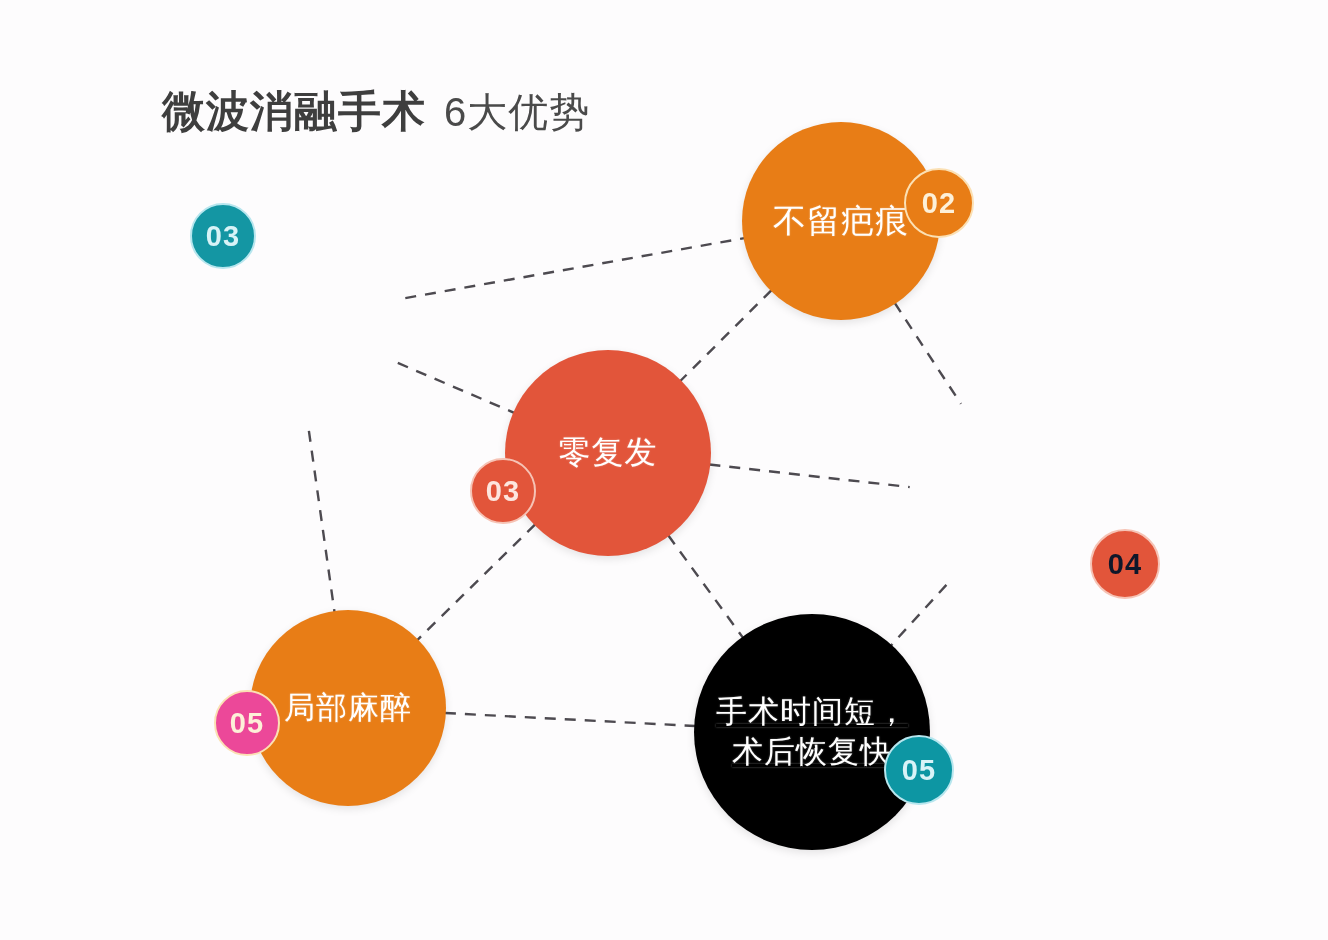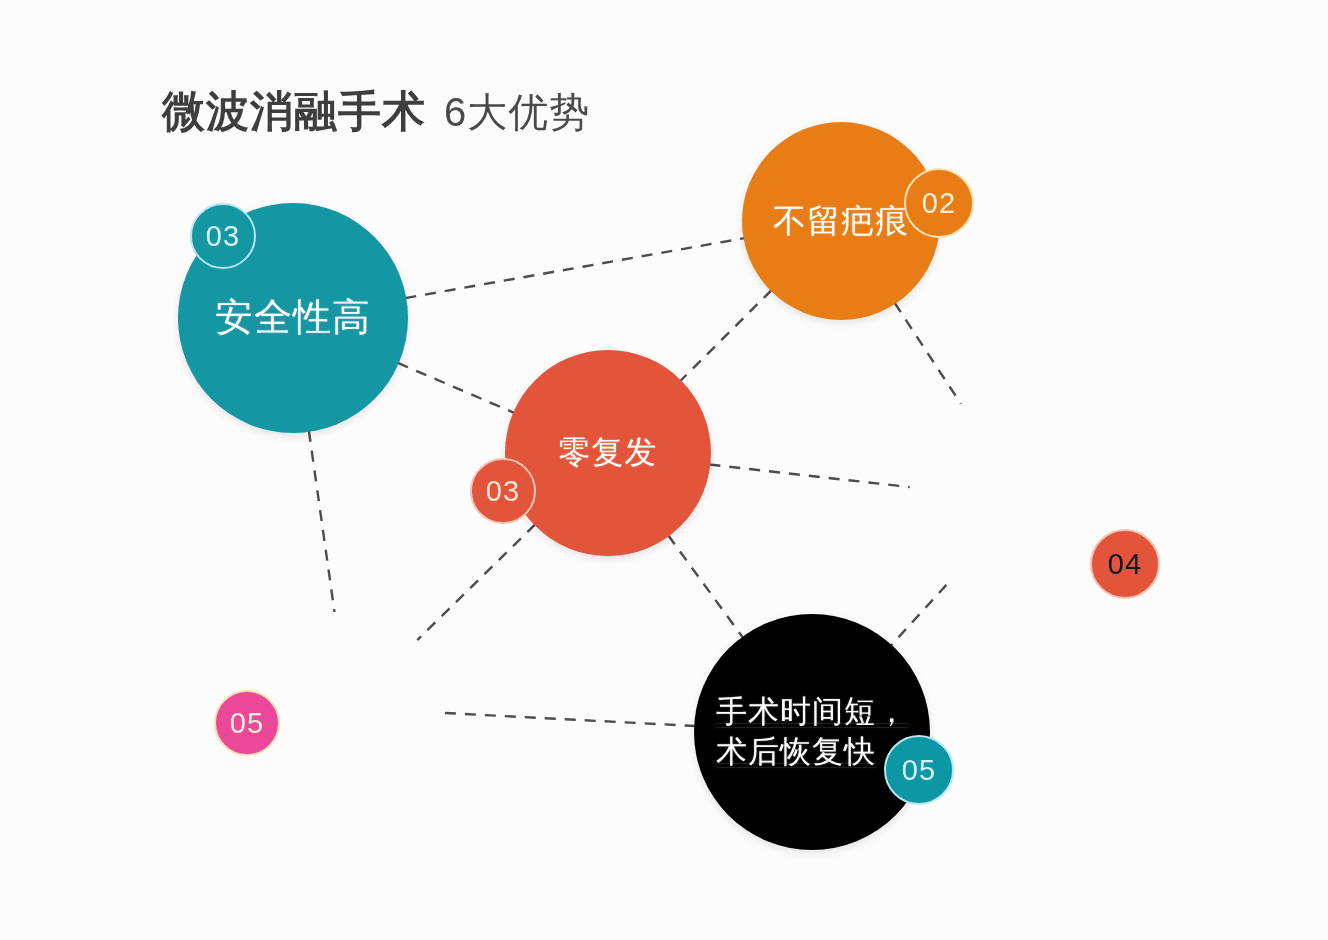--- a/index.html
+++ b/index.html
@@ -65,41 +65,41 @@
     position: absolute;
     border-radius: 50%;
     display: flex;
     align-items: center;
     justify-content: center;
     box-sizing: border-box;
     box-shadow: 0 3px 9px rgba(0,0,0,0.10);
   }
   .node-label {
     color: #ffffff;
-    text-align: left;
+    text-align: center;
     line-height: 1.30;
     white-space: pre-line;
     letter-spacing: 1px;
     user-select: none;
     font-weight: normal;
     text-shadow: 0 0 2px rgba(255,255,255,0.35);
   }
 
   .badge {
     position: absolute;
     border-radius: 50%;
     display: flex;
     align-items: center;
     justify-content: center;
     box-sizing: border-box;
     color: #ffffff;
     font-size: 29px;
     letter-spacing: 1px;
     user-select: none;
-    font-weight: normal;
+    font-weight: bold;
   }
 
   
   #n01 { left: 178px; top: 203px; width: 230px; height: 230px; background: #1496a3; }
   #n01 .node-label { font-size: 38px; }
   #b01 { left: 190px; top: 203px; width: 66px; height: 66px; background: #1496a3;
          border: 2.5px solid #b7e6ee; color: #d8f3f7; z-index: 5; }
 
   #n02 { left: 742px; top: 122px; width: 198px; height: 198px; background: #e87d16; }
   #n02 .node-label { font-size: 33px; }
@@ -141,37 +141,37 @@
       <line x1="308.9" y1="430.9" x2="334.5" y2="612.0"></line>
       <line x1="771.6" y1="290.1" x2="680.3" y2="381.0"></line>
       <line x1="894.7" y1="302.9" x2="960.9" y2="403.8"></line>
       <line x1="709.4" y1="464.5" x2="909.7" y2="487.1"></line>
       <line x1="535.2" y1="524.4" x2="417.3" y2="640.1"></line>
       <line x1="668.2" y1="535.3" x2="742.9" y2="637.6"></line>
       <line x1="946.4" y1="584.9" x2="890.9" y2="645.6"></line>
       <line x1="444.9" y1="713.0" x2="695.2" y2="726.0"></line>
     </svg>
 
-  <div class="node" id="n01">
-    <span class="node-label">安全性高</span>
-  </div>
   <div class="badge" id="b01">03</div>
 
   <div class="node" id="n02">
     <span class="node-label">不留疤痕</span>
   </div>
   <div class="badge" id="b02">02</div>
 
   <div class="node" id="n03">
     <span class="node-label">零复发</span>
   </div>
   <div class="badge" id="b03">03</div>
 
   <div class="badge" id="b04">04</div>
 
+  <div class="node" id="n05">
+    <span class="node-label">局部麻醉</span>
+  </div>
   <div class="badge" id="b05">05</div>
 
   <div class="node" id="n06">
     <span class="node-label">手术时间短，
 术后恢复快</span>
   </div>
   <div class="badge" id="b06">05</div>
 
 </div>
 

